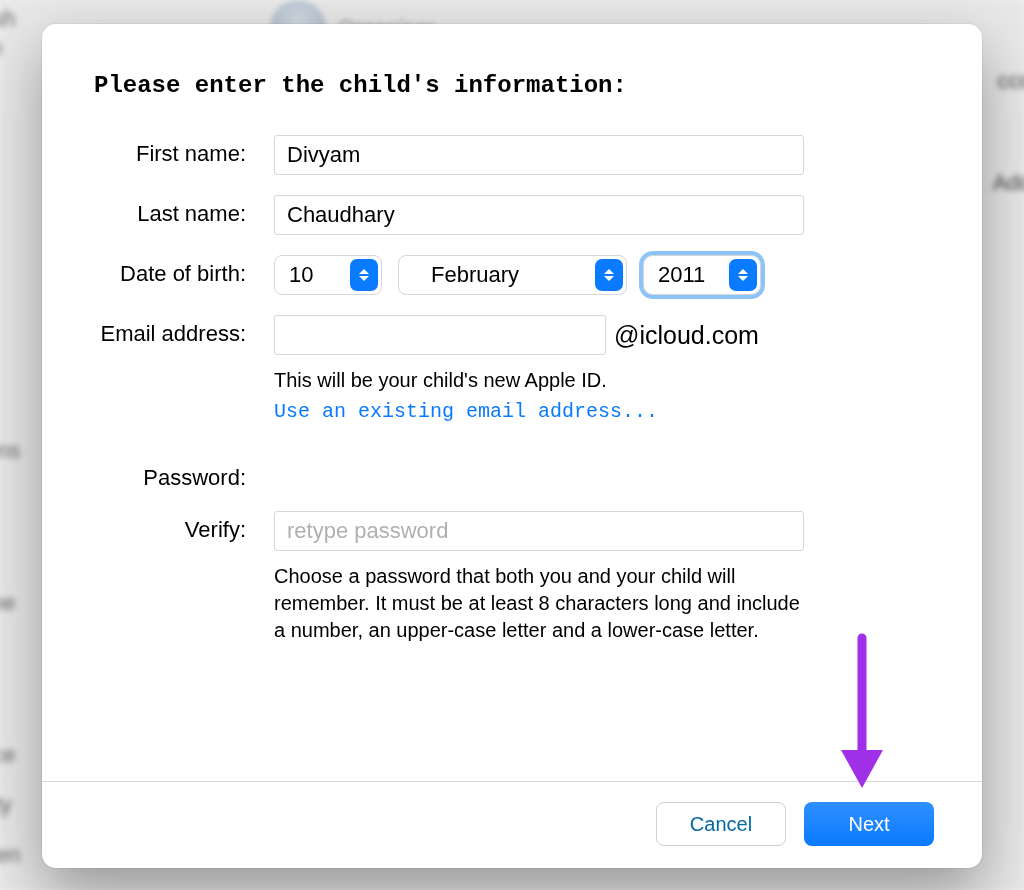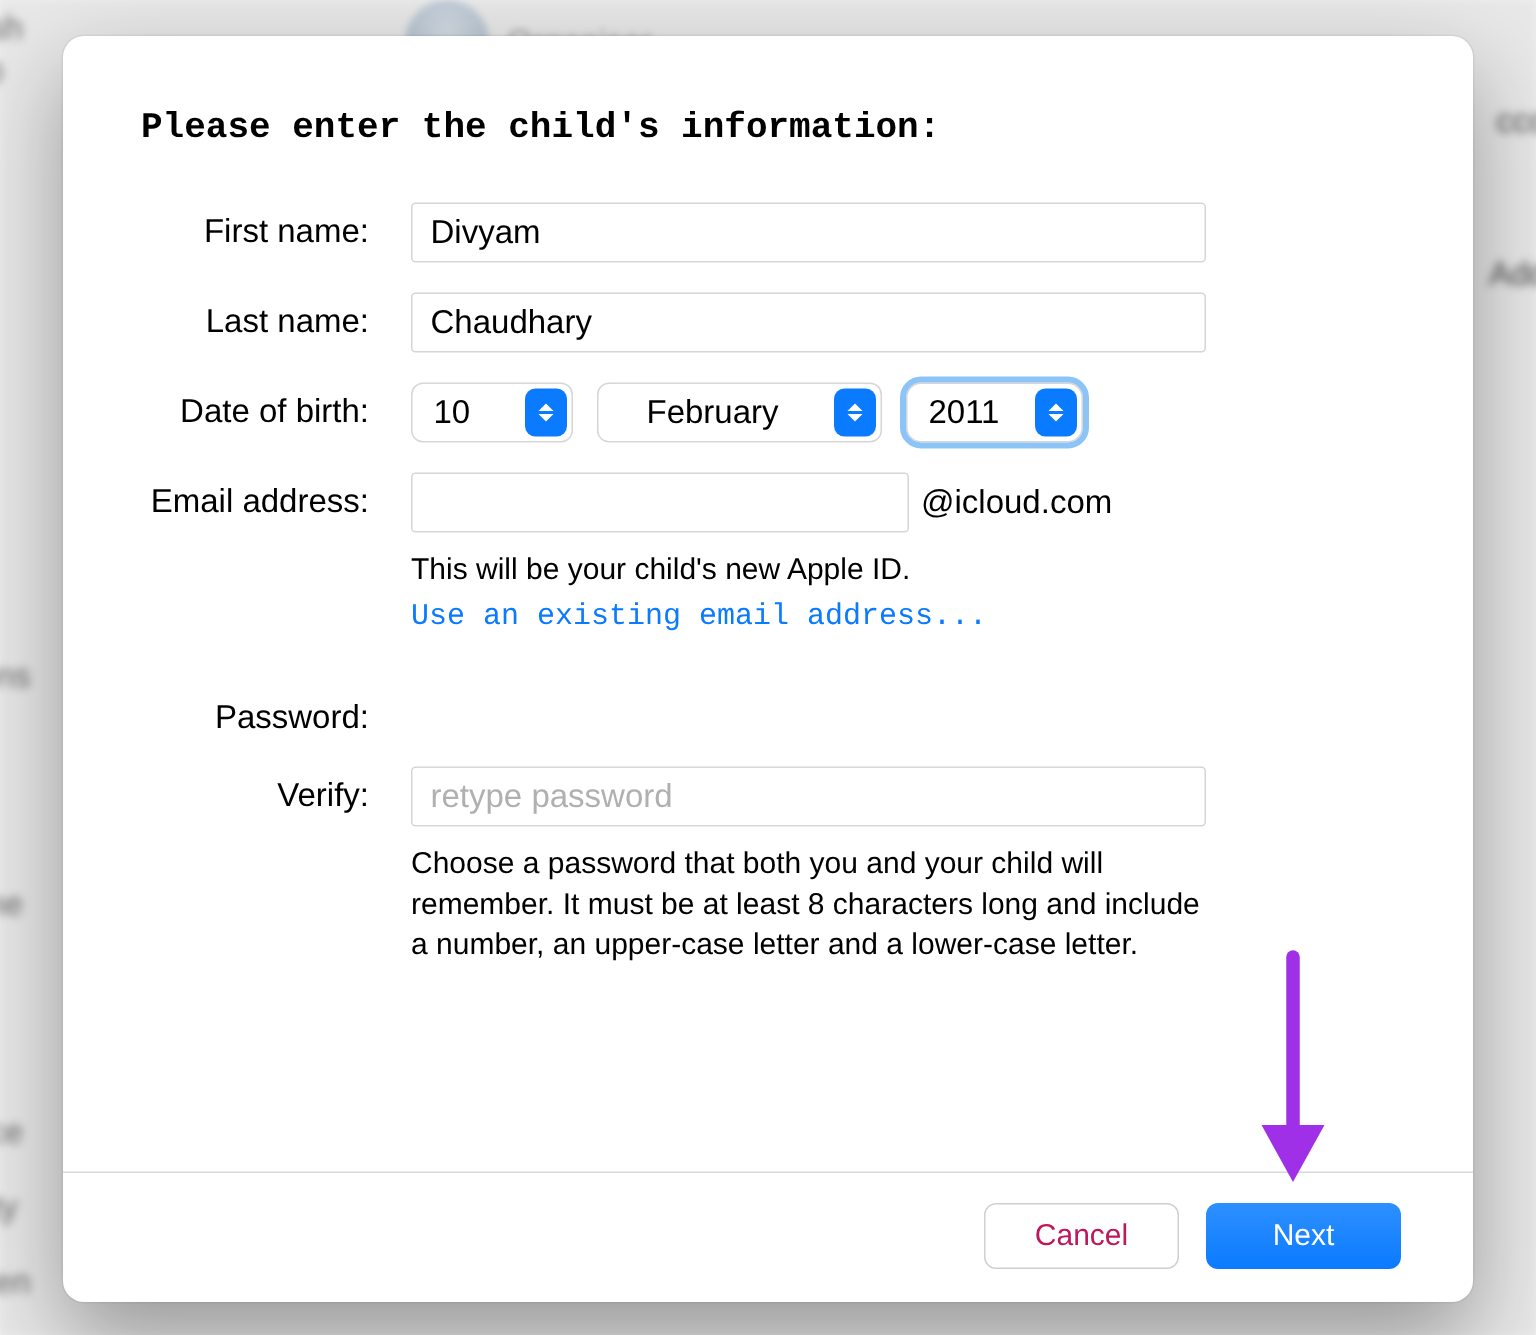--- a/index.html
+++ b/index.html
@@ -98,21 +98,21 @@
       display: inline-flex;
       align-items: center;
       border: 1px solid #d6d6d6;
       border-radius: 8px;
       background: #fff;
       padding: 0 0 0 14px;
       height: 40px;
       font-size: 22px;
       color: #000;
     }
-    .stepper-month { width: 190px; padding-left: 32px; }
+    .stepper-month { width: 229px; padding-left: 32px; }
     .stepper-day { width: 108px; }
     .stepper-year { width: 118px; }
     .stepper-focused {
       outline: 4px solid #8cc4f7;
       outline-offset: 0;
       border-radius: 10px;
     }
     .stepper-value { flex: 1; }
     .stepper-control {
       width: 28px;
@@ -143,21 +143,21 @@
       flex: 1;
       height: 40px;
       border: 1px solid #d6d6d6;
       border-radius: 3px;
       padding: 0 12px;
       font-size: 22px;
       margin-right: 8px;
       max-width: 332px;
       font-family: inherit;
     }
-    .email-suffix { font-size: 22px; color: #000; }
+    .email-suffix { font-size: 25px; color: #000; }
     .link-button {
       background: none;
       border: none;
       color: #0a7aff;
       font-size: 20px;
       padding: 0;
       cursor: pointer;
       font-family: Liberation Mono, monospace;
       margin-top: 6px;
     }
@@ -174,21 +174,21 @@
     }
     .btn {
       min-width: 130px;
       height: 44px;
       border-radius: 8px;
       font-size: 20px;
       font-family: inherit;
       border: 1px solid #d0d0d0;
       cursor: pointer;
     }
-    .btn-default { background: #fff; color: #be185d; }
+    .btn-default { background: #fff; color: #0369a1; }
     .btn-primary {
       background: linear-gradient(180deg, #2e90ff, #0a7aff);
       color: #fff;
       border: none;
     }
     .annotation-arrow {
       position: absolute;
       left: 827px;
       top: 628px;
       pointer-events: none;

